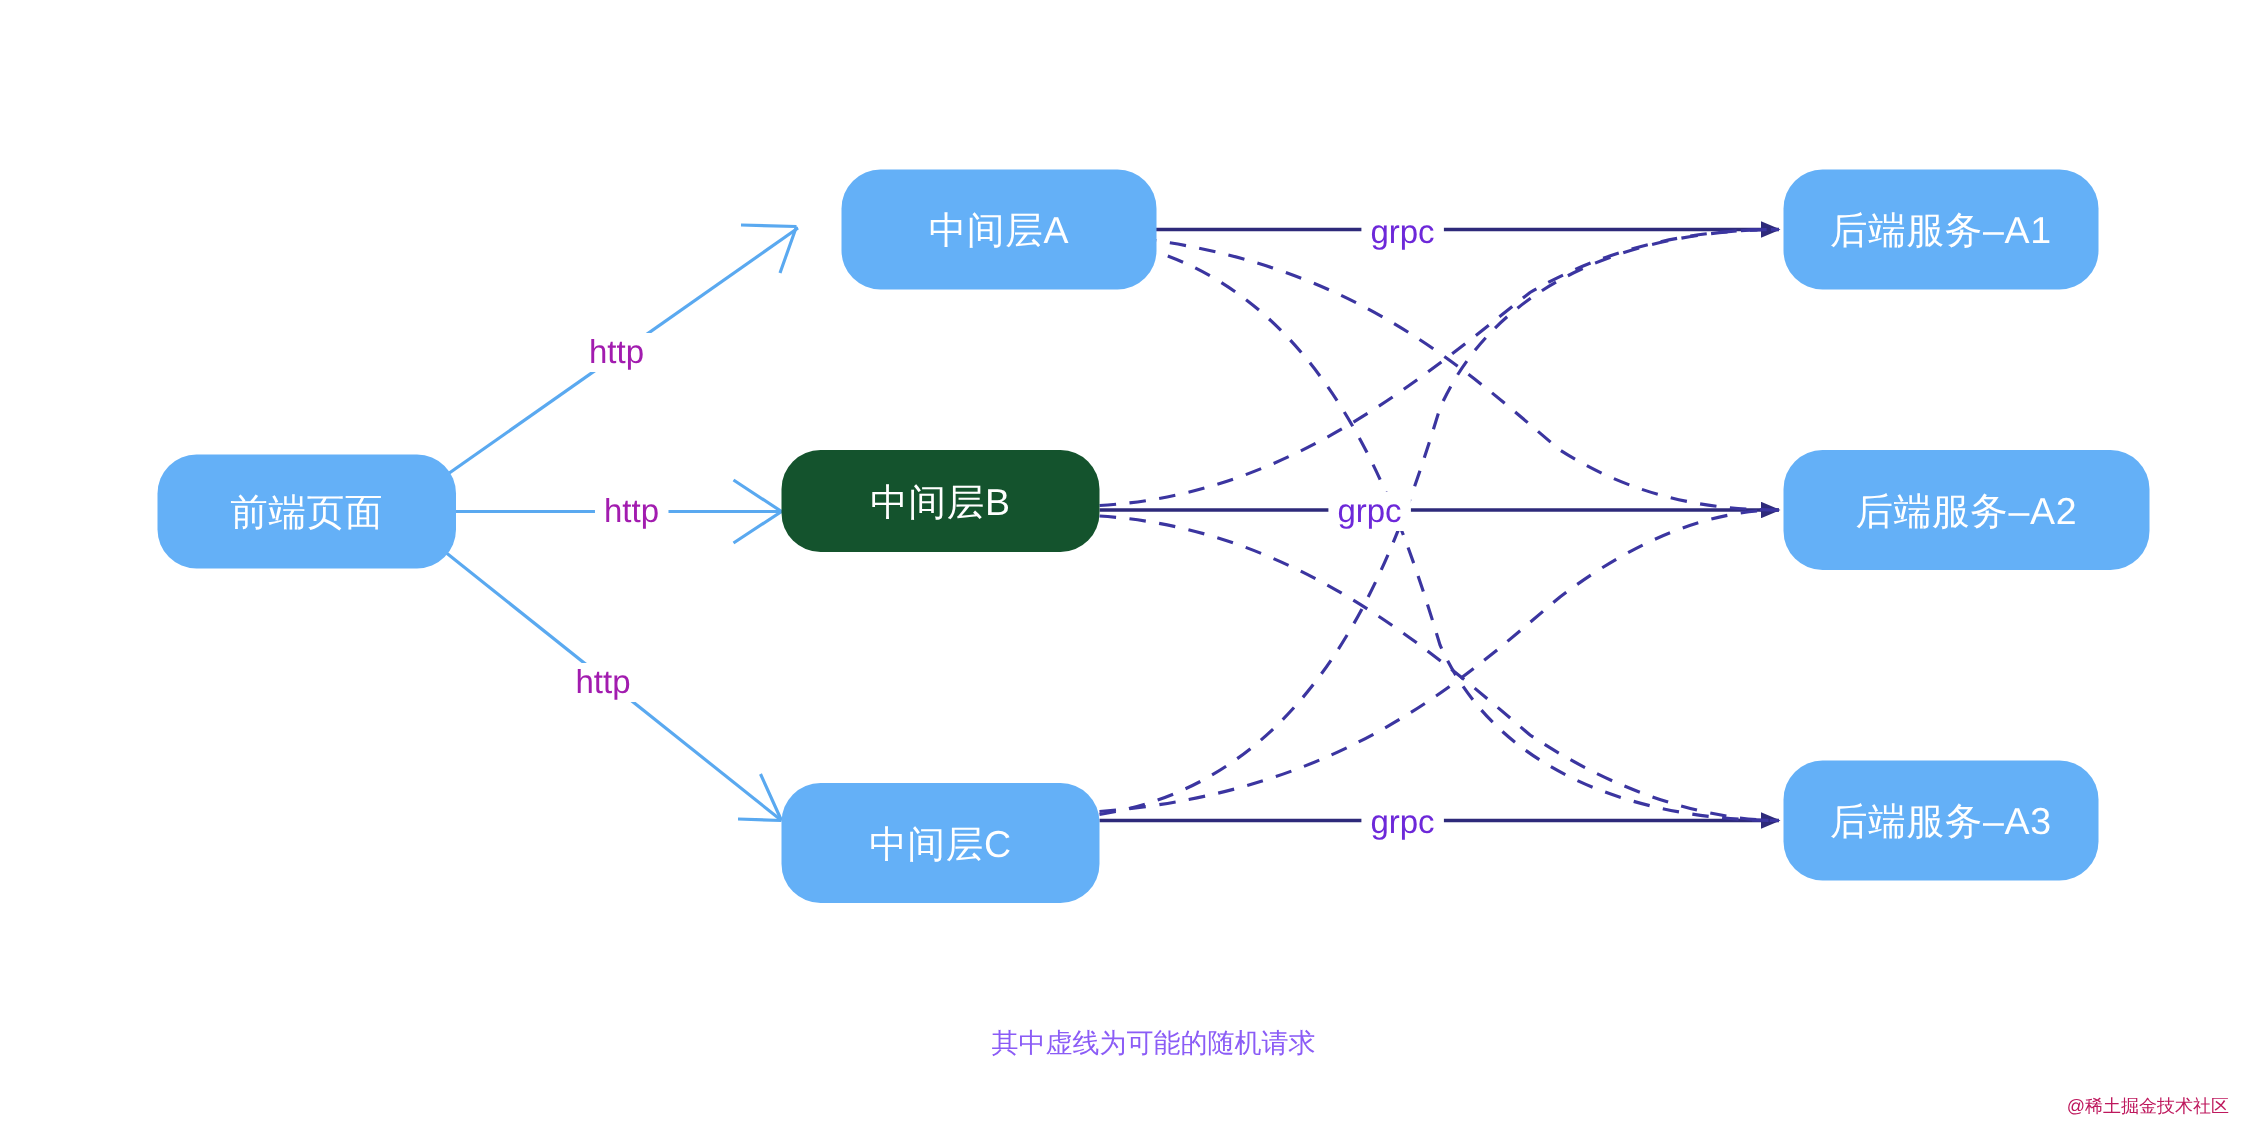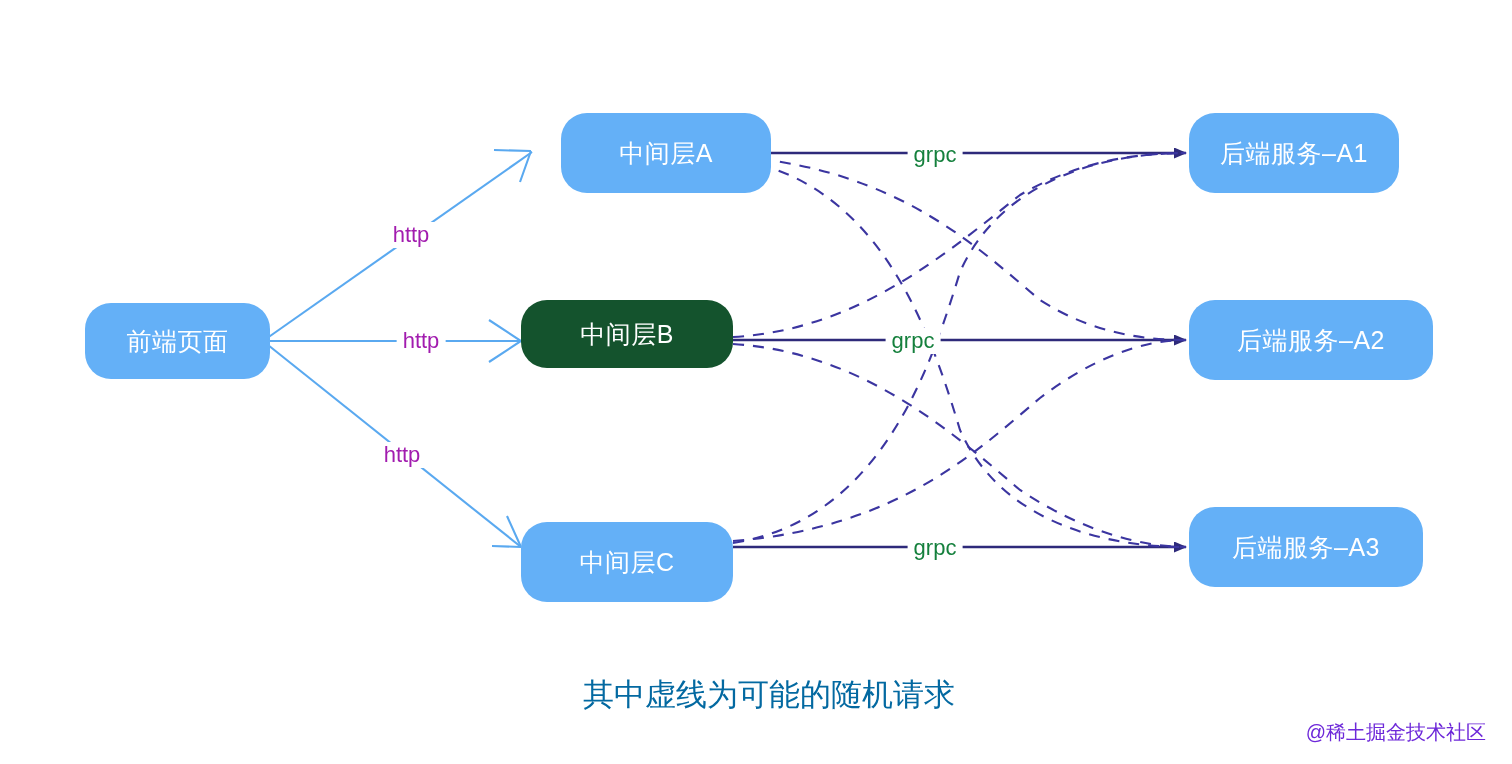--- a/index.html
+++ b/index.html
@@ -43,36 +43,36 @@
     line-height: 1;
     padding: 2px 6px;
     background: #ffffff;
     z-index: 4;
     white-space: nowrap;
   }
   .edge-label.http {
     color: #a21caf;
   }
   .edge-label.grpc {
-    color: #15803d;
+    color: #6d28d9;
   }
   .caption {
     position: absolute;
     transform: translate(-50%, -50%);
-    font-size: 31px;
-    color: #0369a1;
+    font-size: 18px;
+    color: #8b5cf6;
     white-space: nowrap;
     z-index: 4;
   }
   .watermark {
     position: absolute;
     right: 26px;
     bottom: 18px;
-    font-size: 20px;
-    color: #6d28d9;
+    font-size: 12px;
+    color: #be185d;
     white-space: nowrap;
     z-index: 4;
   }
 </style>
 </head>
 <body>
 
 <div id="canvas">
 
   <svg id="wires" viewBox="0 0 1512 764" xmlns="http://www.w3.org/2000/svg">
@@ -109,21 +109,21 @@
       <path d="M733,337 C 860,330 950,250 1020,195 C 1080,160 1140,153 1186,153"></path>
 
       <path d="M733,344 C 860,352 950,430 1020,490 C 1080,530 1140,547 1186,547"></path>
 
       <path d="M733,543 C 880,520 930,370 960,272 C 1000,182 1100,153 1186,153"></path>
 
       <path d="M733,541 C 900,528 980,448 1040,398 C 1090,360 1140,340 1186,340"></path>
     </g>
   </svg>
 
-  <div class="node" style="left:85px; top:303px; width:185px; height:76px; background:#64b0f7;">
+  <div class="node" style="left:105px; top:303px; width:199px; height:76px; background:#64b0f7;">
     <span>前端页面</span>
   </div>
 
   <div class="node" style="left:561px; top:113px; width:210px; height:80px; background:#64b0f7;">
     <span>中间层A</span>
   </div>
 
   <div class="node" style="left:521px; top:300px; width:212px; height:68px; background:#14532d;">
     <span>中间层B</span>
   </div>
@@ -133,21 +133,21 @@
   </div>
 
   <div class="node" style="left:1189px; top:113px; width:210px; height:80px; background:#64b0f7;">
     <span>后端服务–A1</span>
   </div>
 
   <div class="node" style="left:1189px; top:300px; width:244px; height:80px; background:#64b0f7;">
     <span>后端服务–A2</span>
   </div>
 
-  <div class="node" style="left:1189px; top:507px; width:234px; height:80px; background:#64b0f7;">
+  <div class="node" style="left:1189px; top:507px; width:210px; height:80px; background:#64b0f7;">
     <span>后端服务–A3</span>
   </div>
 
   <div class="edge-label http" style="left:411px; top:235px;">
     <span>http</span>
   </div>
   <div class="edge-label http" style="left:421px; top:341px;">
     <span>http</span>
   </div>
   <div class="edge-label http" style="left:402px; top:455px;">

